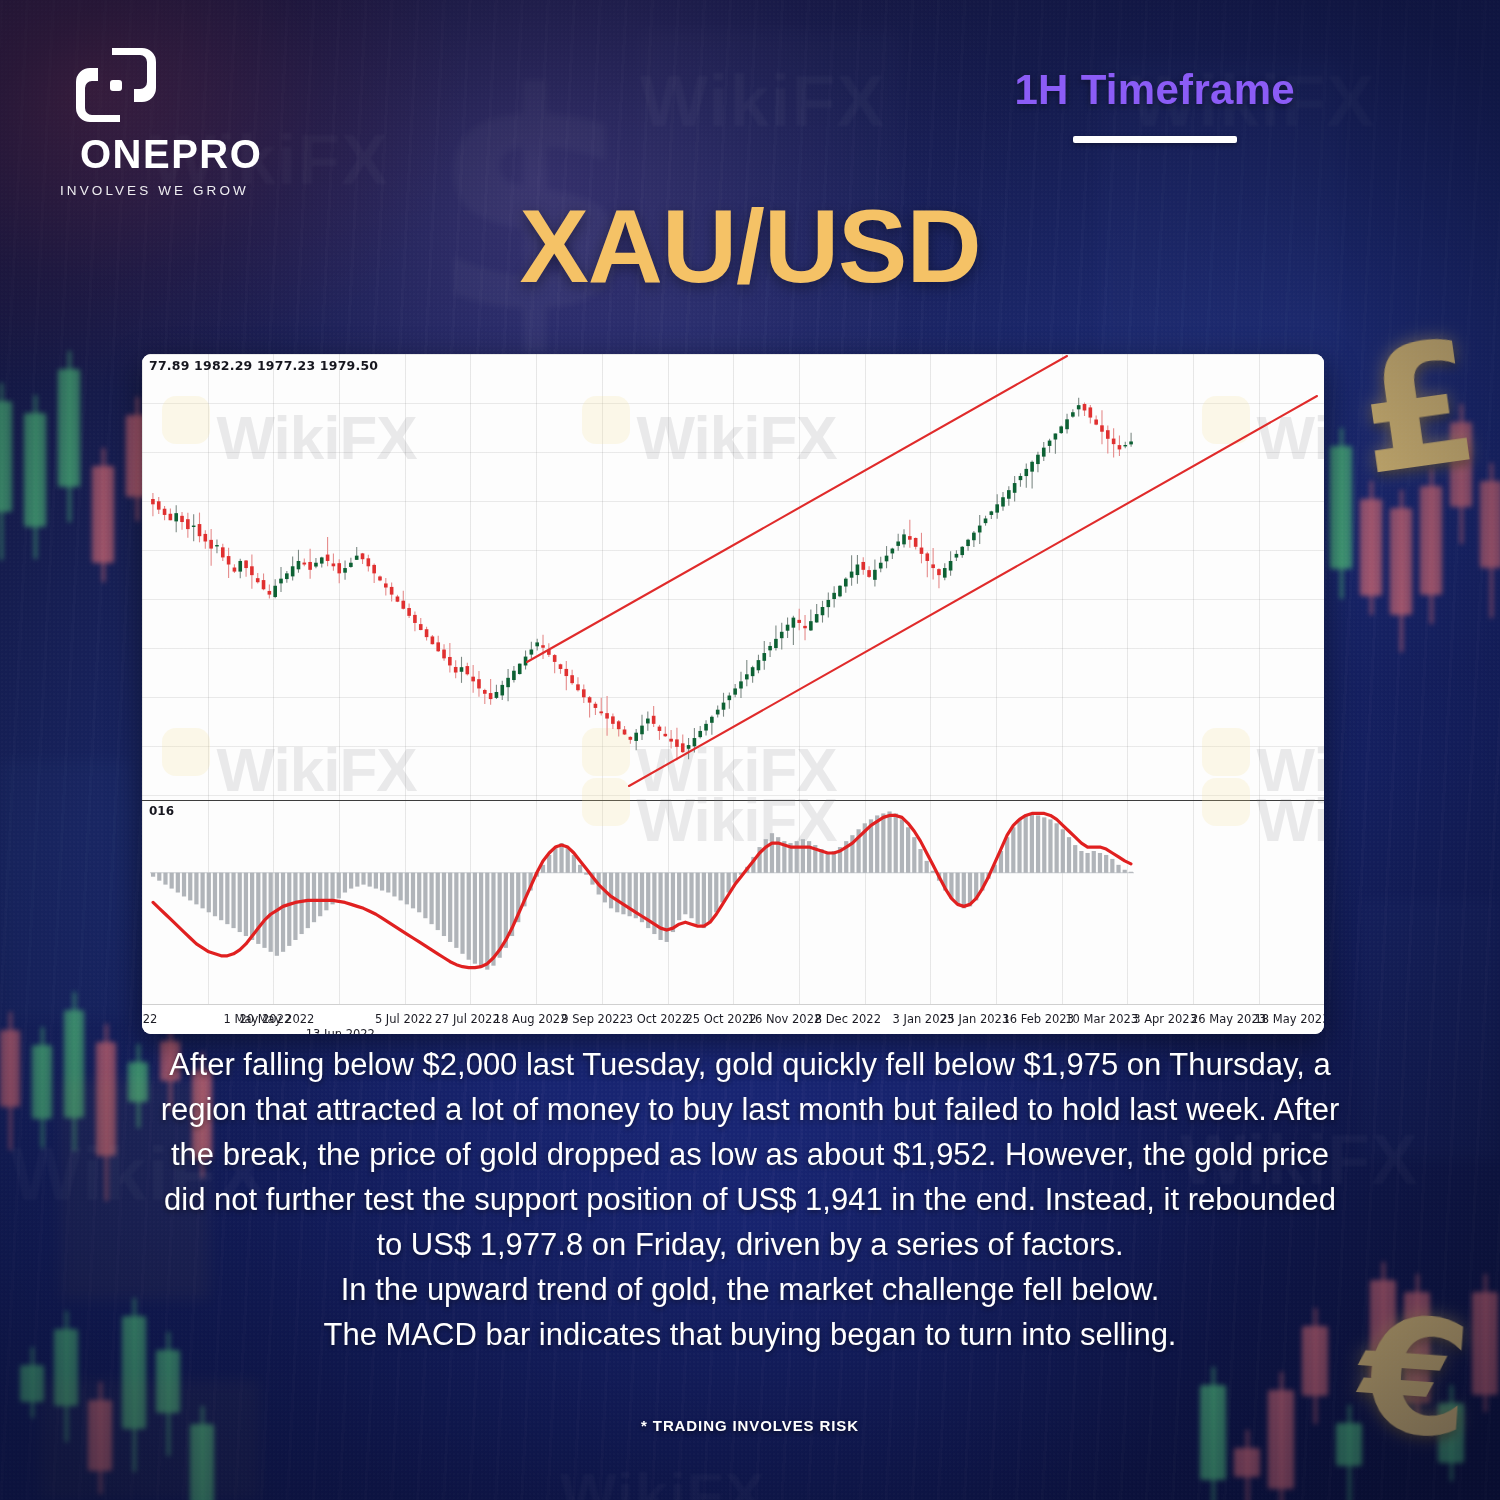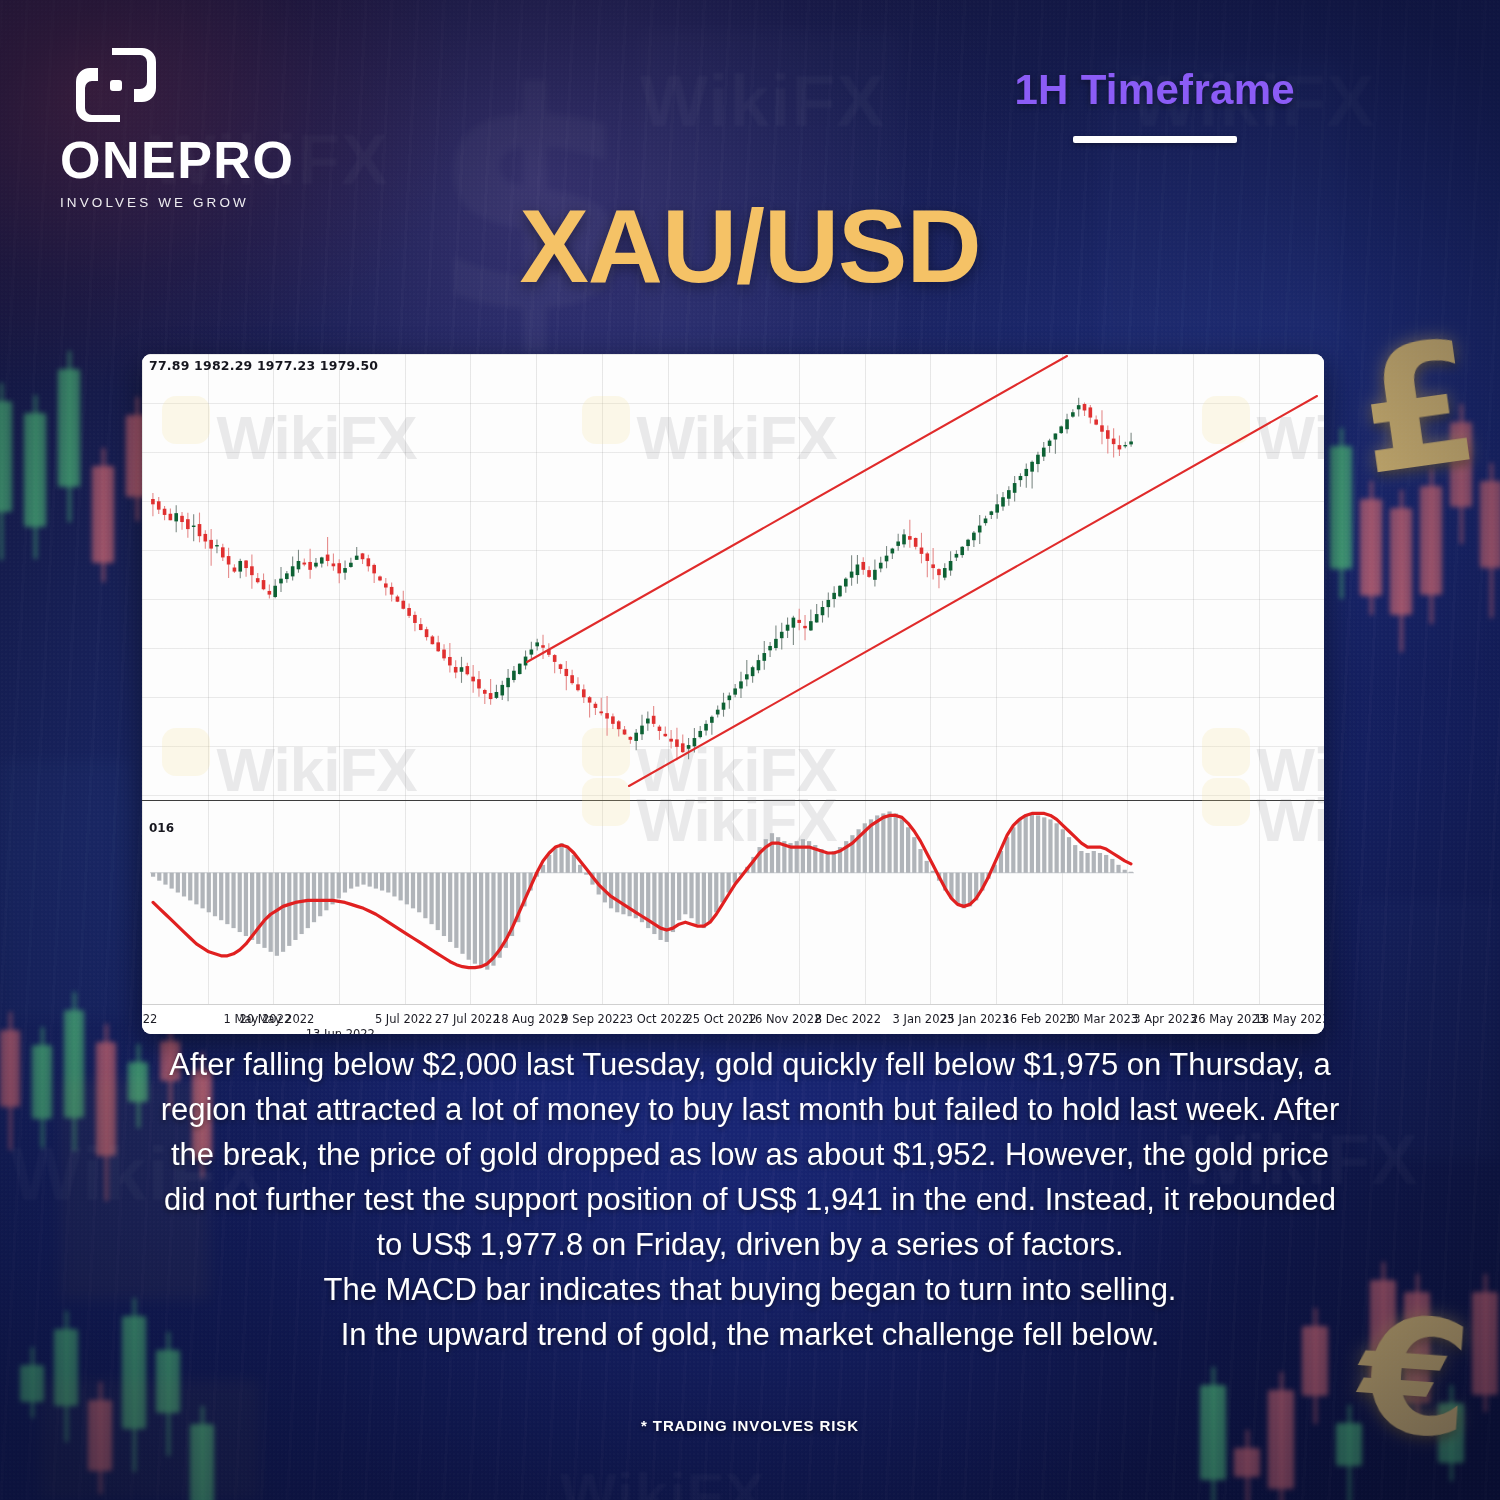--- a/index.html
+++ b/index.html
@@ -114,25 +114,26 @@
   }
   .logo-mark {
     width: 96px;
     height: 86px;
     position: relative;
     margin-left: 8px;
   }
   .logo-mark svg { display: block; }
   .logo-word {
     color: #ffffff;
-    font-size: 52px;
+    font-size: 40px;
     font-weight: 800;
     letter-spacing: 1.5px;
     margin-top: 6px;
     line-height: 1;
+    margin-left: 20px;
   }
   .logo-tag {
     color: rgba(255,255,255,0.92);
     font-size: 13.5px;
     letter-spacing: 3.1px;
     margin-top: 9px;
     font-weight: 400;
   }
 
   .timeframe-wrap {
@@ -227,21 +228,21 @@
     font-size: 12.5px;
     font-weight: 700;
     color: #17171f;
     letter-spacing: 0.2px;
     white-space: nowrap;
     z-index: 6;
   }
   .macd-label {
     position: absolute;
     left: 7px;
-    top: 20px;
+    top: 3px;
     font-family: "DejaVu Sans", sans-serif;
     font-size: 12px;
     font-weight: 700;
     color: #17171f;
     z-index: 6;
   }
   .axis-ticks {
     position: absolute;
     inset: 0;
   }
@@ -981,17 +982,17 @@
         <div class="axis-tick" style="left: 959.667px;">10 Mar 2023</div>
         <div class="axis-tick" style="left: 1023.11px;">3 Apr 2023</div>
         <div class="axis-tick" style="left: 1086.56px;">26 May 2023</div>
         <div class="axis-tick" style="left: 1150px;">18 May 2023</div>
       </div>
   </div>
 </div>
 
 <div class="body-copy">
   <p>After falling below $2,000 last Tuesday, gold quickly fell below $1,975 on Thursday, a region that attracted a lot of money to buy last month but failed to hold last week. After the break, the price of gold dropped as low as about $1,952. However, the gold price did not further test the support position of US$ 1,941 in the end. Instead, it rebounded to US$ 1,977.8 on Friday, driven by a series of factors.</p>
+  <p>In the upward trend of gold, the market challenge fell below.</p>
   <p>The MACD bar indicates that buying began to turn into selling.</p>
-  <p>In the upward trend of gold, the market challenge fell below.</p>
 </div>
 
 <div class="risk-note">* TRADING INVOLVES RISK</div>
 
 </body></html>

